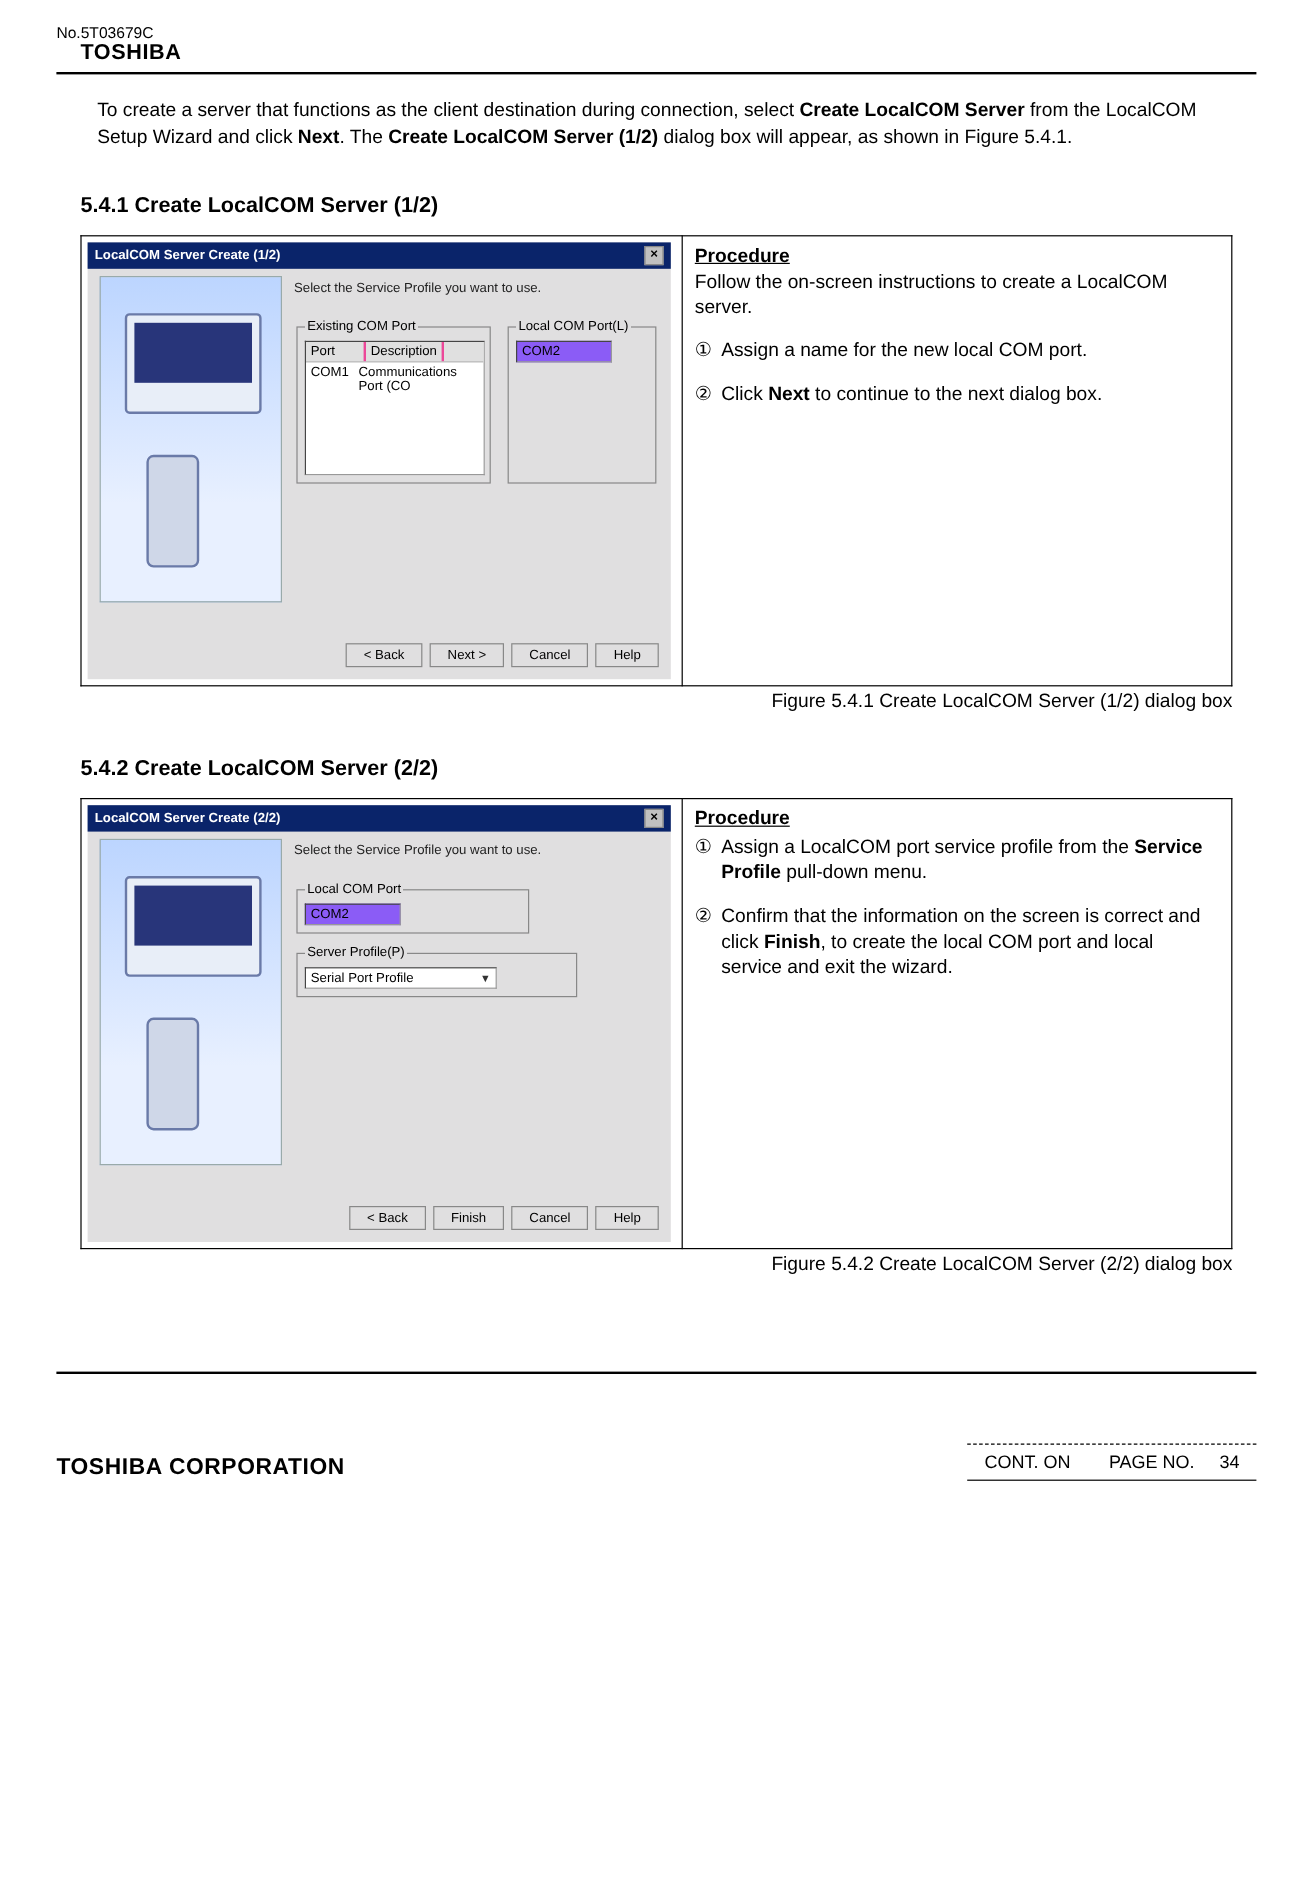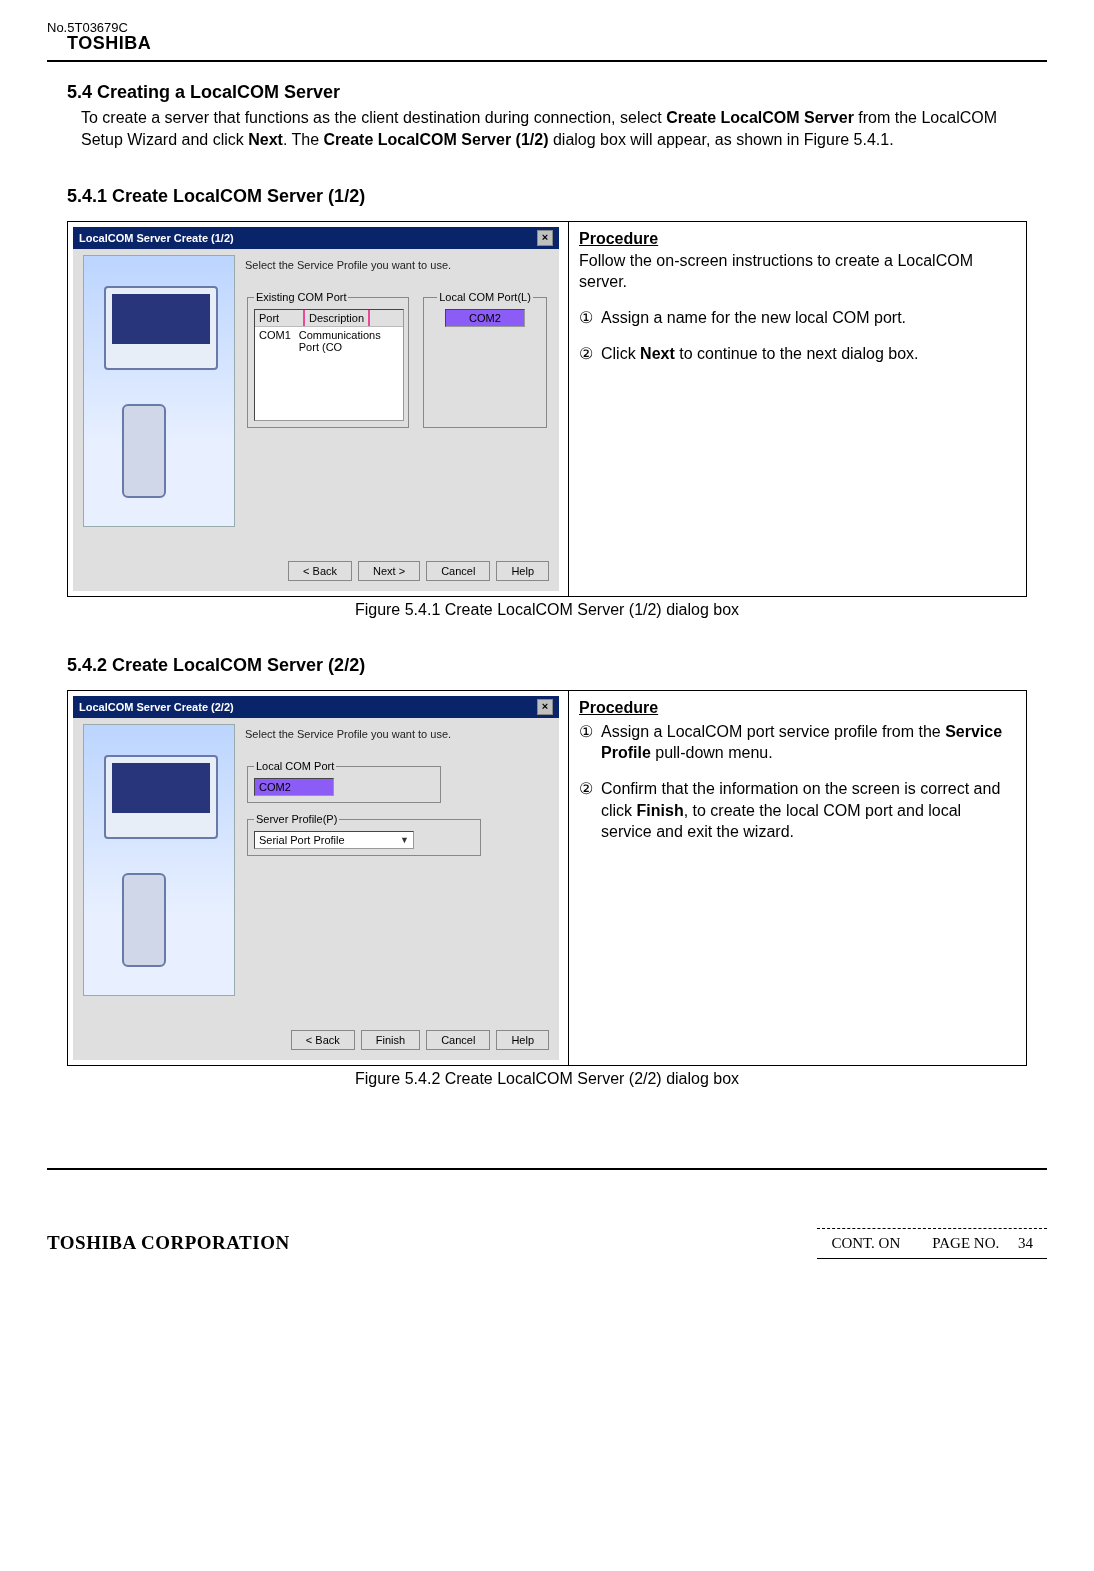--- a/index.html
+++ b/index.html
@@ -79,21 +79,21 @@
     display: flex;
     margin-bottom: 14px;
   }
   .step-num {
     flex: 0 0 22px;
   }
   .step-text {
     flex: 1;
   }
   .fig-caption {
-    text-align: center;
+    text-align: right;
     font-size: 16px;
     margin-top: 4px;
   }
 
   
   .win {
     width: 486px;
     height: 364px;
     background: #e0dfe0;
     font-size: 11px;
@@ -201,23 +201,22 @@
 
   
   hr.bottom-rule {
     border:none;
     border-top:2px solid #000;
     margin-top:80px;
   }
   .footer {
     display:flex;
     justify-content:space-between;
-    align-items:center;
+    align-items:flex-end;
     padding-top:50px;
-    font-family:Liberation Serif, serif;
   }
   .footer-left {
     font-weight:bold;
     font-size:19px;
     letter-spacing:0.5px;
   }
   .footer-right {
     border-top:1px dashed #000;
     border-bottom:1px solid #000;
     padding:6px 14px;
@@ -228,21 +227,20 @@
 </style>
 </head>
 <body>
 
 <div class="page">
   <div class="doc-no">No.5T03679C</div>
   <div class="brand">TOSHIBA</div>
   <hr class="top-rule">
 
   <div class="content">
-    <div class="h-section">5.4 Creating a LocalCOM Server</div>
     <div class="intro">
       <span>To create a server that functions as the client destination during connection, select </span><b>Create LocalCOM Server</b><span> from the LocalCOM Setup Wizard and click </span><b>Next</b><span>. The </span><b>Create LocalCOM Server (1/2)</b><span> dialog box will appear, as shown in Figure 5.4.1.</span>
     </div>
 
     <div class="h-sub">5.4.1 Create LocalCOM Server (1/2)</div>
     <table class="diagram-table">
       <tbody>
           <tr>
         <td class="left-cell">
           <div class="win">
@@ -264,21 +262,21 @@
                       <div class="hdr">
                         <span style="width:40px;">Port</span>
                         <span>Description</span>
                       </div>
                       <div class="row">
                         <span style="width:40px;">COM1</span>
                         <span>Communications Port (CO</span>
                       </div>
                     </div>
                   </fieldset>
-                  <fieldset class="grp" style="width:110px;text-align:center;">
+                  <fieldset class="grp" style="width:110px;">
                     <legend>Local COM Port(L)</legend>
                     <div class="portbox">COM2</div>
                   </fieldset>
                 </div>
               </div>
             </div>
             <div class="btnrow">
               <div class="winbtn">&lt; Back</div>
               <div class="winbtn">Next &gt;</div>
               <div class="winbtn">Cancel</div>

